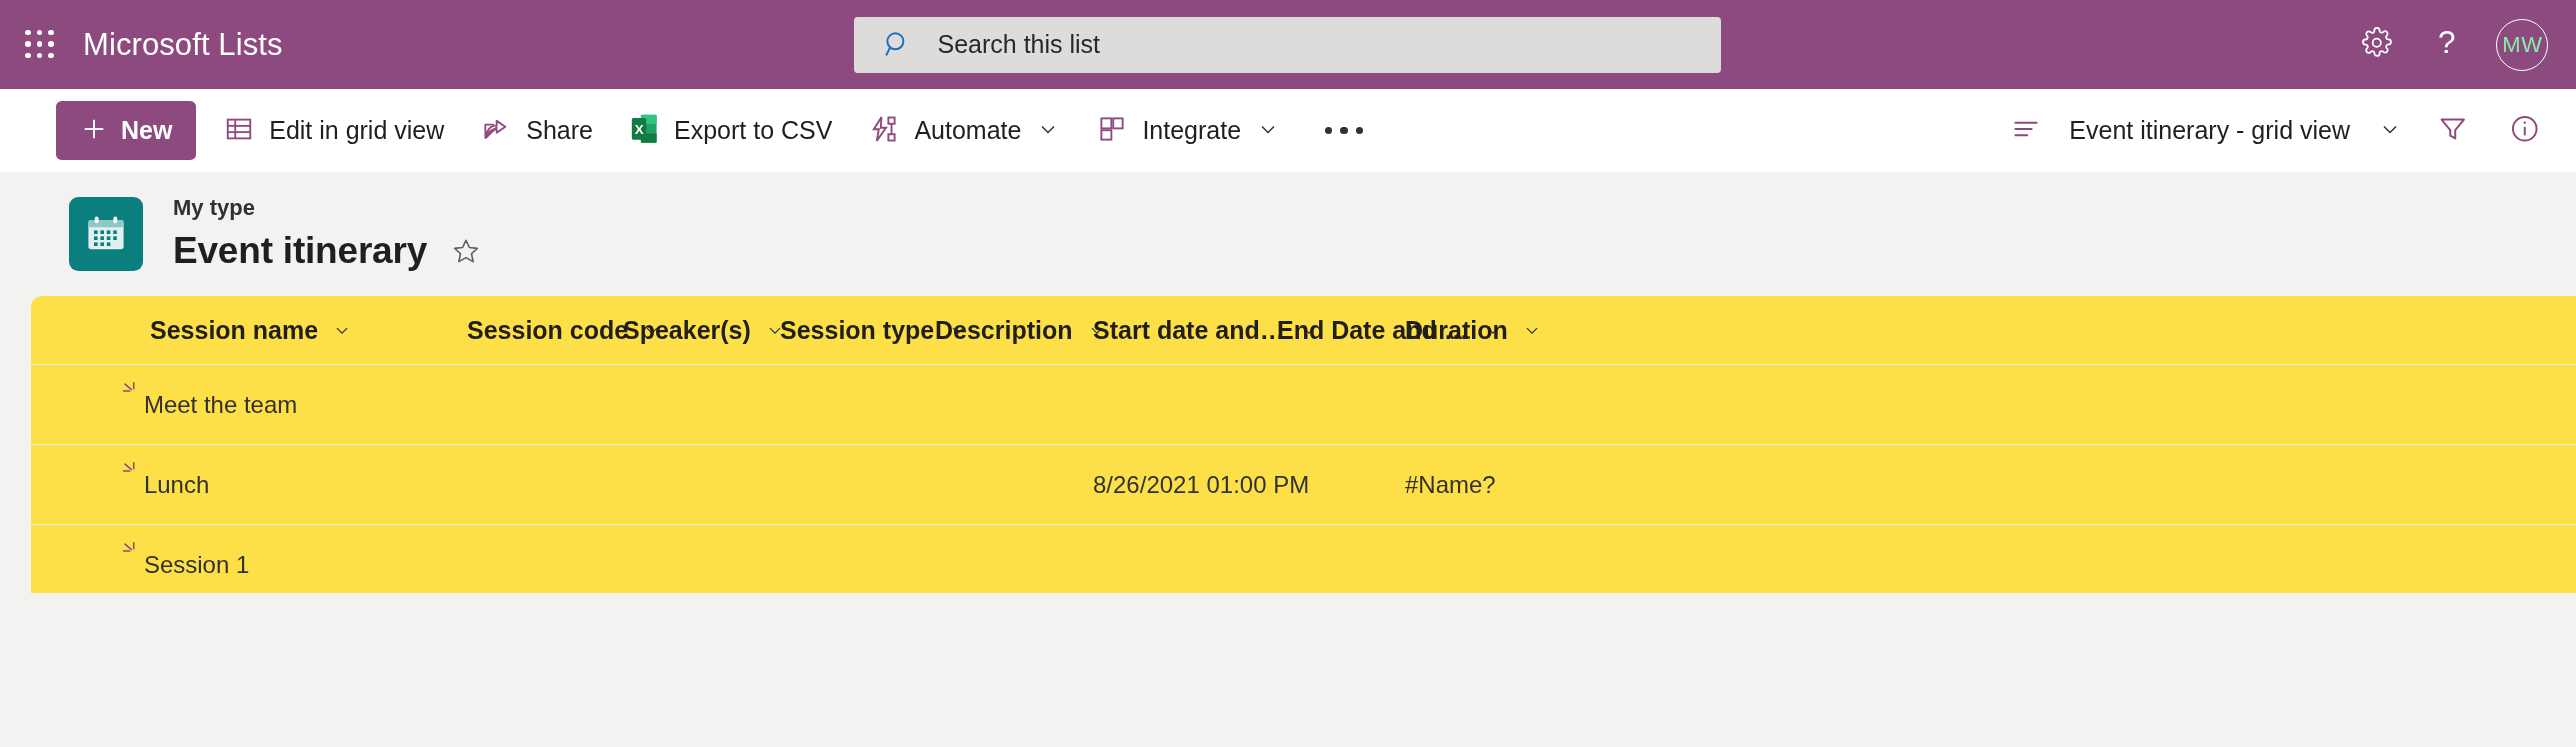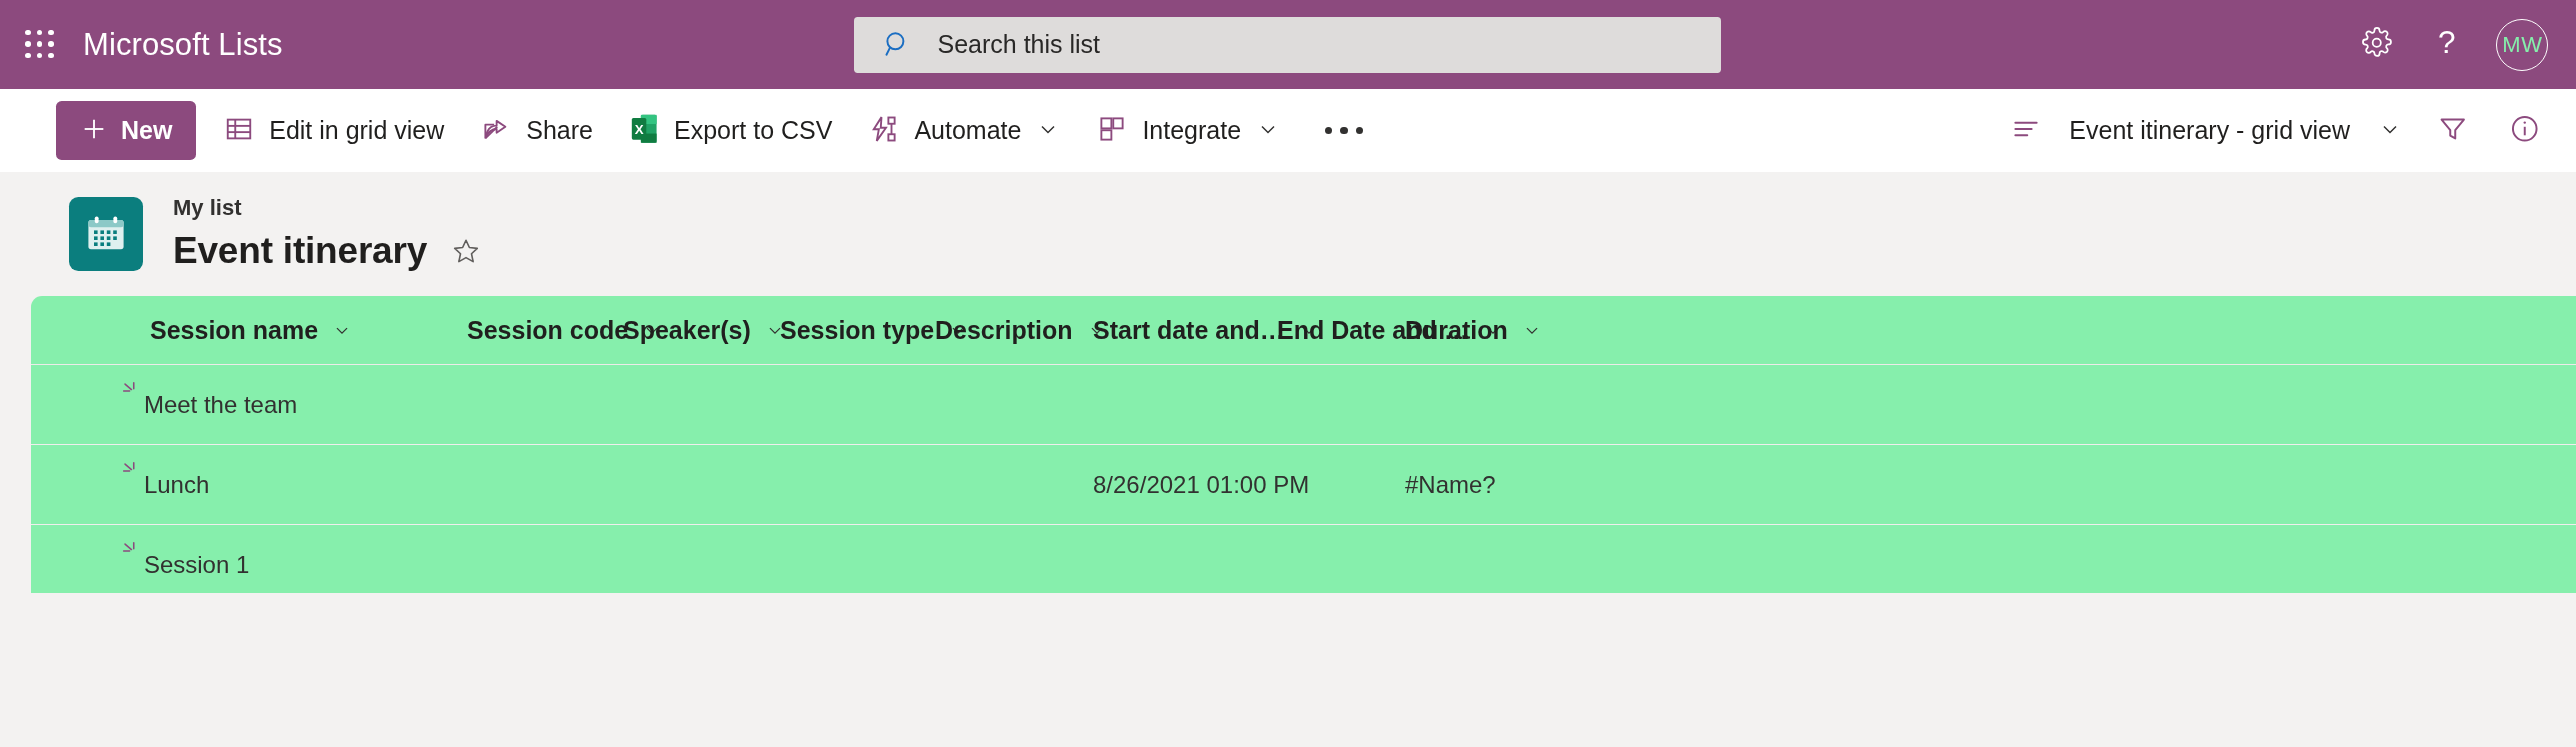--- a/index.html
+++ b/index.html
@@ -112,21 +112,21 @@
   }
   .list-titles{ margin-left:30px; }
   .mylists{ font-size:22px; color:#323130; font-weight:600; line-height:1.1; }
   .list-name-row{ display:flex; align-items:center; gap:24px; margin-top:9.3px; }
   .list-name{ font-size:37px; color:#201f1e; font-weight:600; letter-spacing:-0.2px; }
   .fav{ cursor:pointer; display:flex; align-items:center; }
 
   
   .table-wrap{
     margin-left:31px; width:2545px;
-    background:#86efac;
+    background:#fde047;
     border-top-left-radius:11px;
     height:297px;
     overflow:hidden;
   }
   .table-header{
     height:69px; display:flex; align-items:center;
     border-bottom:0.9px solid #edebe9;
   }
   .th{
     display:flex; align-items:center; gap:13px;
@@ -340,21 +340,21 @@
           <rect x="9.2" y="13.2" width="1.8" height="1.8"></rect>
         <rect x="12.4" y="13.2" width="1.8" height="1.8"></rect>
           <rect x="15.6" y="13.2" width="1.8" height="1.8"></rect>
         <rect x="6" y="16.2" width="1.8" height="1.8"></rect>
           <rect x="9.2" y="16.2" width="1.8" height="1.8"></rect>
         <rect x="12.4" y="16.2" width="1.8" height="1.8"></rect>
       </g>
     </svg>
   </div>
   <div class="list-titles">
-    <div class="mylists">My list</div>
+    <div class="mylists">My type</div>
     <div class="list-name-row">
       <div class="list-name">Event itinerary</div>
       <div class="fav">
         <svg width="30" height="30" viewBox="0 0 24 24" fill="none" stroke="#605e5c" stroke-width="1.3" stroke-linejoin="round">
           <polygon points="12,3.4 14.7,9.2 21,9.9 16.4,14.2 17.7,20.5 12,17.3 6.3,20.5 7.6,14.2 3,9.9 9.3,9.2"></polygon>
         </svg>
       </div>
     </div>
   </div>
 </div>

